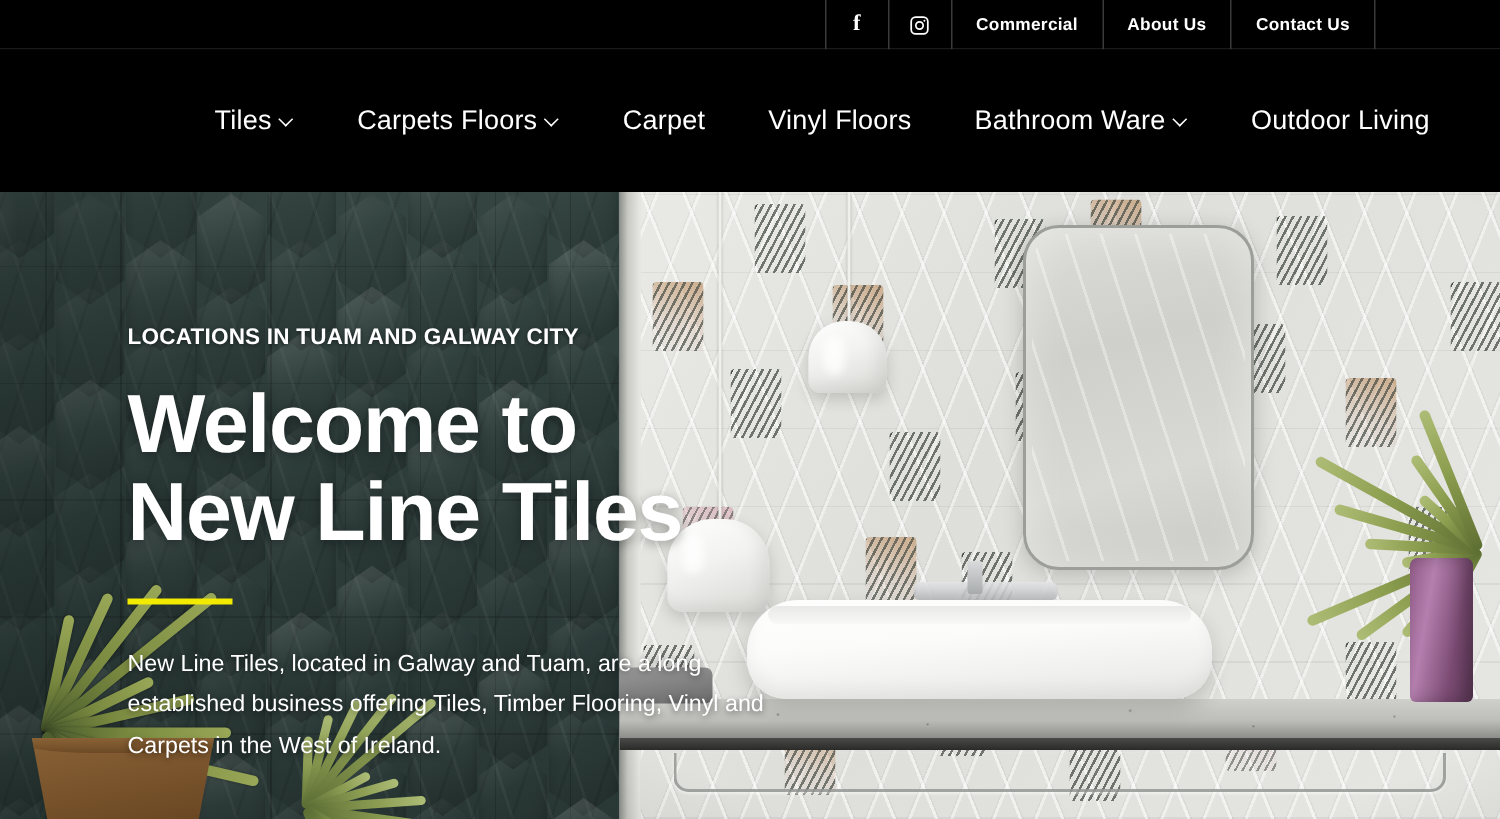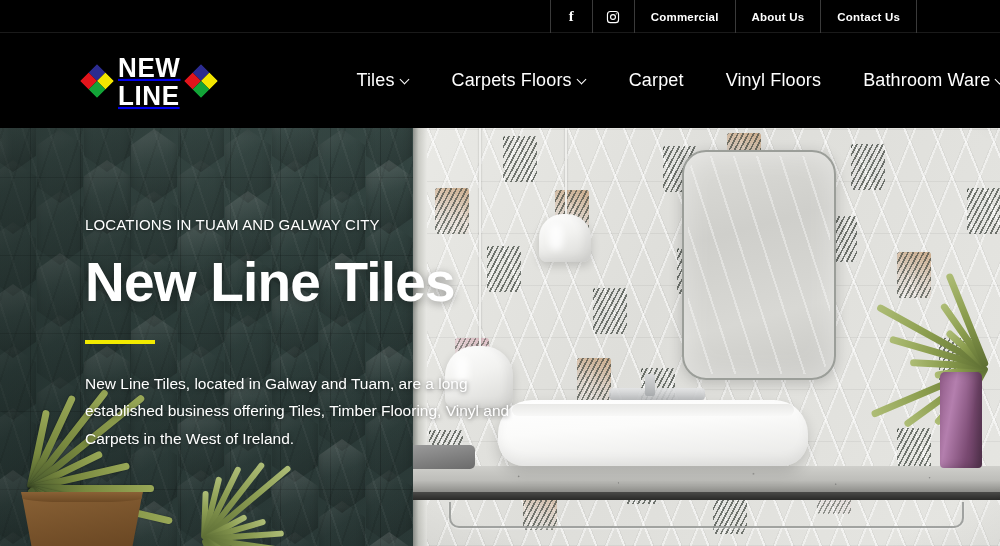--- a/index.html
+++ b/index.html
@@ -246,21 +246,21 @@
     border-radius:5px; transform-origin:right center;
   }
   .vignette {
     position:absolute; inset:0; pointer-events:none;
     background:radial-gradient(ellipse 120% 110% at 50% 45%, rgba(0,0,0,0) 55%, rgba(0,0,0,.22) 100%);
   }
 
   
   .hero-content { position:absolute; left:85px; top:88px; width:470px; z-index:6; }
   .eyebrow {
-    color:#fff; font-size:15px; font-weight:400; letter-spacing:.15px;
+    color:#fff; font-size:15px; font-weight:700; letter-spacing:.15px;
     text-shadow:0 1px 3px rgba(0,0,0,.45); margin-bottom:20px;
   }
   .headline {
     color:#fff; font-size:55px; line-height:1.07; font-weight:700;
     letter-spacing:-.8px; text-shadow:0 2px 8px rgba(0,0,0,.35);
   }
   .divider { width:70px; height:4px; background:#f2ea00; margin:28px 0 26px 0; }
   .lede {
     color:#fff; font-size:15.5px; line-height:1.78; font-weight:500;
     text-shadow:0 1px 4px rgba(0,0,0,.5); max-width:440px;
@@ -285,35 +285,20 @@
       </span>
     </div>
     <div class="tb-cell">Commercial</div>
     <div class="tb-cell">About Us</div>
     <div class="tb-cell">Contact Us</div>
     <div class="tb-cell tb-end"></div>
   </div>
 
   <div class="header">
 
-    <a class="brand" href="#">
-      <span class="diamond">
-        <i class="d-tl"></i>
-          <i class="d-tr"></i>
-          <i class="d-bl"></i>
-          <i class="d-br"></i>
-      </span>
-      <span class="brand-name">NEW LINE</span>
-      <span class="diamond">
-        <i class="d-tl"></i>
-          <i class="d-tr"></i>
-          <i class="d-bl"></i>
-          <i class="d-br"></i>
-      </span>
-    </a>
 
     <nav class="mainnav">
       <div class="nav-item">
         <span>Tiles</span>
         <span class="chev"></span>
       </div>
       <div class="nav-item">
         <span>Carpets Floors</span>
         <span class="chev"></span>
       </div>
@@ -500,20 +485,21 @@
       <div class="basin"></div>
       <div class="towel"></div>
       <div class="vase"></div>
       <div class="railbar"></div>
       <div class="vignette"></div>
     </div>
 
     <div class="hero-content">
       <div class="eyebrow">LOCATIONS IN TUAM AND GALWAY CITY</div>
       <div class="headline">
+        <div>Welcome to</div>
         <div>New Line Tiles</div>
       </div>
       <div class="divider"></div>
       <p class="lede">New Line Tiles, located in Galway and  Tuam, are a long established business offering Tiles, Timber Flooring, Vinyl and Carpets in the West of Ireland.</p>
     </div>
 
   </div>
 </div>
 
 </body></html>

